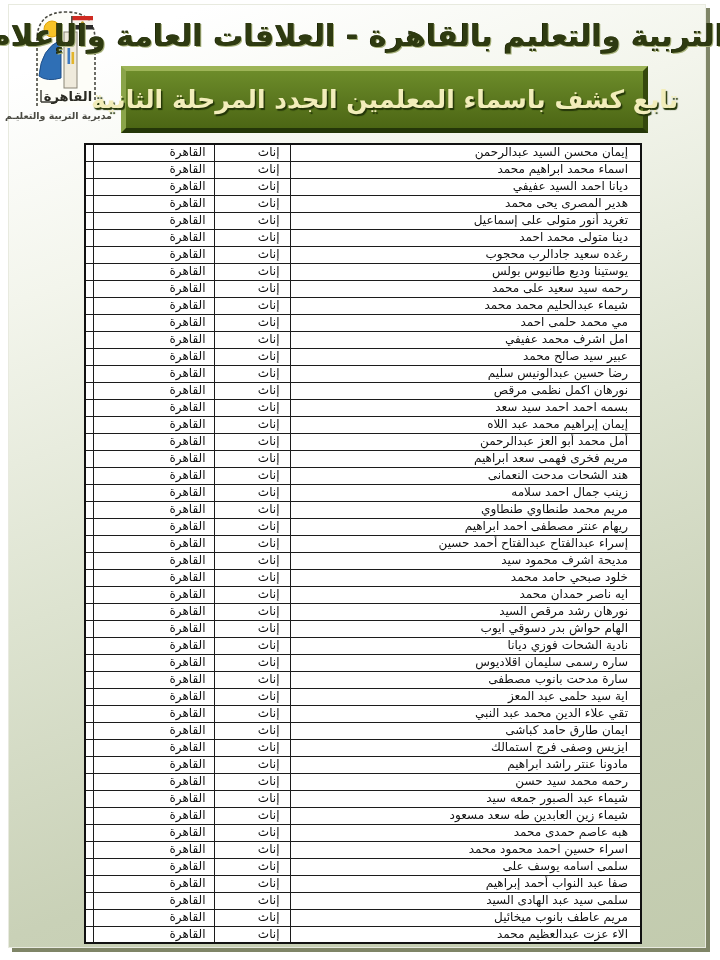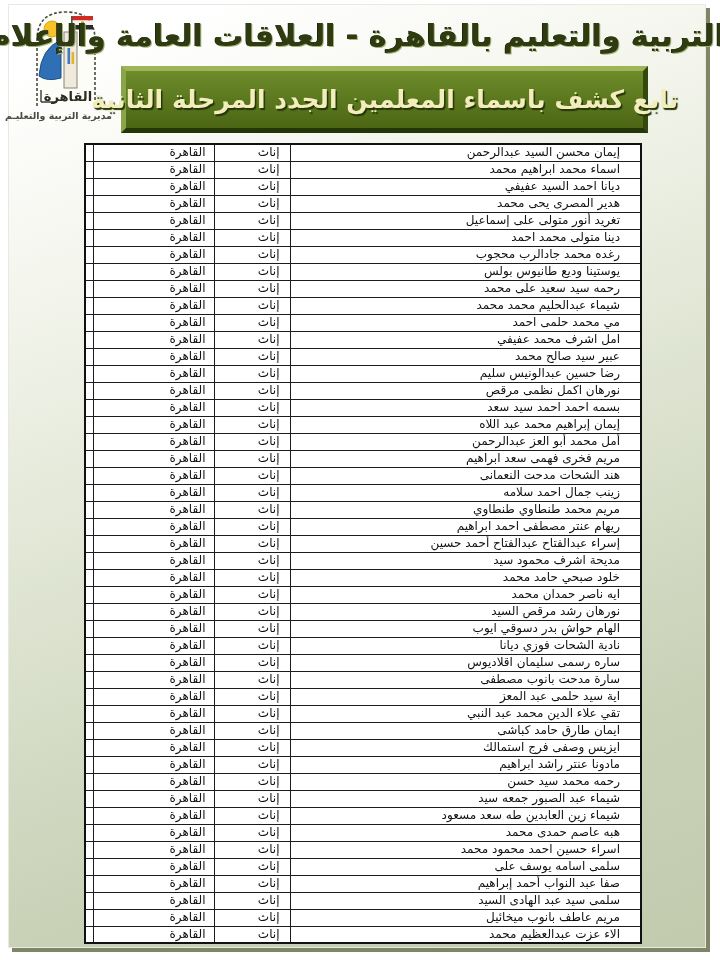--- a/index.html
+++ b/index.html
@@ -45,21 +45,21 @@
   table{
     border-collapse:collapse; table-layout:fixed; width:556px;
     background:#ffffff; border:2px solid #111111;
     direction:rtl;
   }
   td{
     border:1px solid #1c1c1c; height:17px; padding:0;
     font-size:12px; line-height:15px; color:#111;
     overflow:hidden; white-space:nowrap;
   }
-  td.td-name{ width:351px; text-align:right; padding-right:20px; }
+  td.td-name{ width:351px; text-align:right; padding-right:12px; }
   td.td-gender{ width:76px; text-align:right; padding-right:10px; }
   td.td-gov{ width:121px; text-align:right; padding-right:8px; }
   td.td-spacer{ width:8px; }
 </style>
 </head>
 <body>
 
 <div class="panel"></div>
 
 <div class="logo">
@@ -129,21 +129,21 @@
           <td class="td-gov">القاهرة</td>
           <td class="td-spacer"></td>
         </tr>
         <tr>
           <td class="td-name">دينا متولى محمد احمد</td>
           <td class="td-gender">إناث</td>
           <td class="td-gov">القاهرة</td>
           <td class="td-spacer"></td>
         </tr>
         <tr>
-          <td class="td-name">رغده محمد جادالرب محجوب</td>
+          <td class="td-name">رغده سعيد جادالرب محجوب</td>
           <td class="td-gender">إناث</td>
           <td class="td-gov">القاهرة</td>
           <td class="td-spacer"></td>
         </tr>
         <tr>
           <td class="td-name">يوستينا وديع طانيوس بولس</td>
           <td class="td-gender">إناث</td>
           <td class="td-gov">القاهرة</td>
           <td class="td-spacer"></td>
         </tr>

